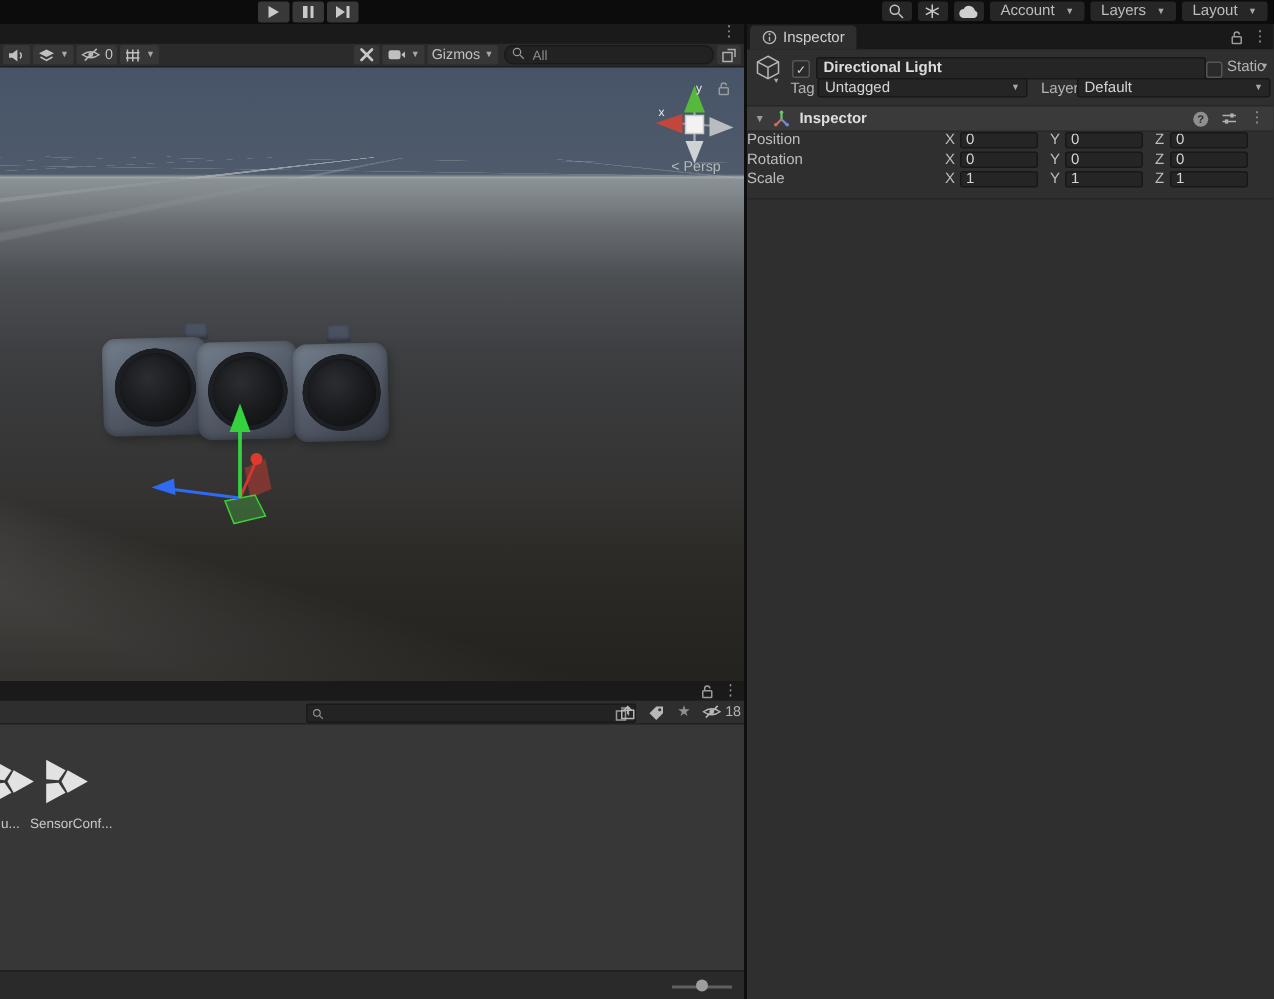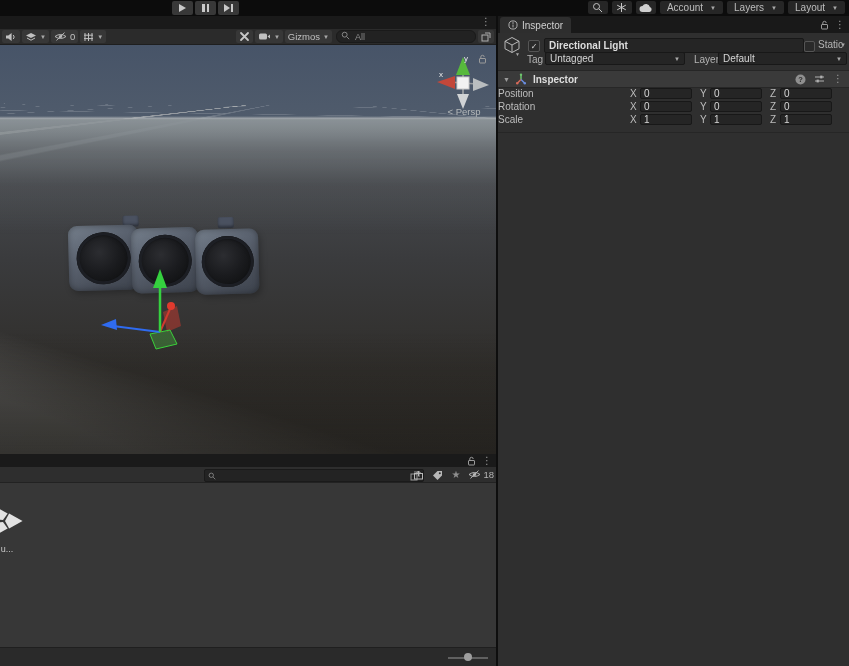--- a/index.html
+++ b/index.html
@@ -345,20 +345,30 @@
     <div class="asset" style="left:-16px;top:18px;">
       <svg width="40" height="40" viewBox="0 0 36 36" style="margin:0 auto;">
         <g fill="#e2e2e2">
           <path d="M32 18 L19.9 11.2 L16.2 18 L19.9 24.8 Z"></path>
           <path d="M7 5 L18.6 11.2 L14.4 17.2 L7 16.6 Z"></path>
           <path d="M7 31 L7 19.4 L14.4 18.8 L18.6 24.8 Z"></path>
         </g>
       </svg>
       <div class="alabel">u...</div>
     </div>
+    <div class="asset" style="left:20px;top:18px;">
+      <svg width="40" height="40" viewBox="0 0 36 36" style="margin:0 auto;">
+        <g fill="#e2e2e2">
+          <path d="M32 18 L19.9 11.2 L16.2 18 L19.9 24.8 Z"></path>
+          <path d="M7 5 L18.6 11.2 L14.4 17.2 L7 16.6 Z"></path>
+          <path d="M7 31 L7 19.4 L14.4 18.8 L18.6 24.8 Z"></path>
+        </g>
+      </svg>
+      <div class="alabel">SensorConf...</div>
+    </div>
   </div>
 
   <div class="proj-bottombar">
     <div class="zoom-slider">
       <div class="zoom-track"></div>
       <div class="zoom-knob"></div>
     </div>
   </div>
 
   <div class="vdiv"></div>

